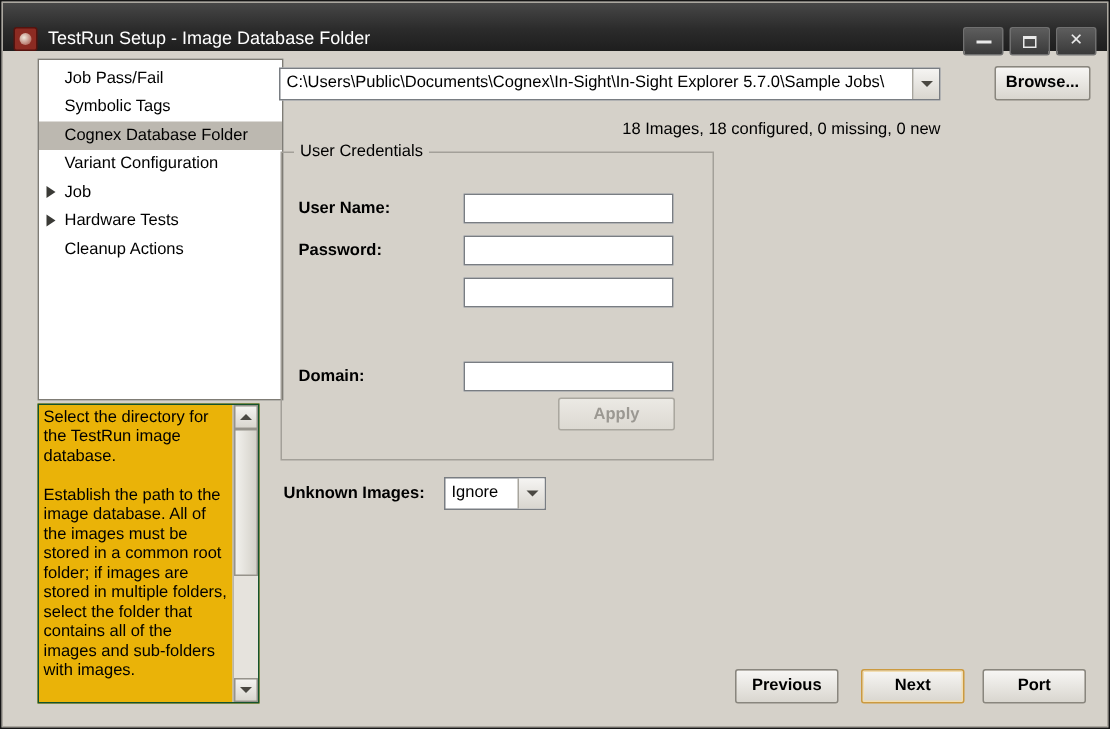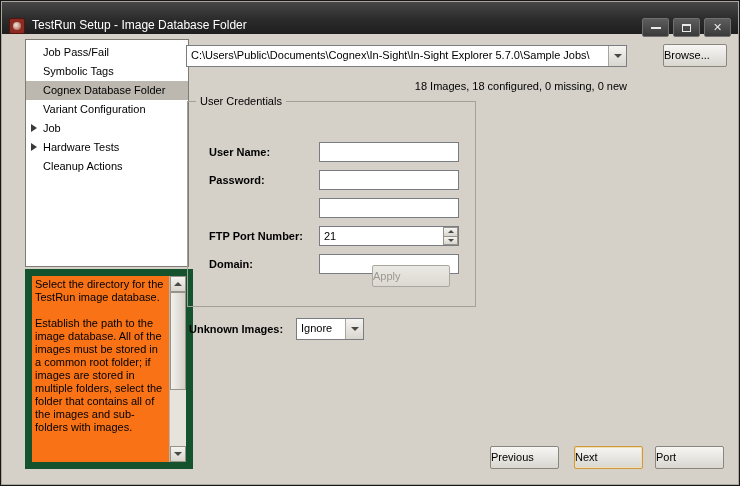--- a/index.html
+++ b/index.html
@@ -30,22 +30,22 @@
   .nav { position: absolute; left: 24px; top: 38px; width: 164px; height: 228px;
          background: #ffffff; border: 1px solid #7f7c75; padding-top: 3px; }
   .nav-item { height: 19px; line-height: 19px; padding-left: 17px; position: relative;
               white-space: nowrap; cursor: default; }
   .nav-item.selected { background: #bcb8b0; }
   .nav-arrow { position: absolute; left: 5px; top: 5px; width: 0; height: 0;
                border-left: 6px solid #3a3a36; border-top: 4px solid transparent;
                border-bottom: 4px solid transparent; }
 
   
-  .desc { position: absolute; left: 24px; top: 268px; width: 168px; height: 200px;
-          background: #f97316; border: 7px solid #14532d; }
+  .desc { position: absolute; left: 24px; top: 268px; width: 148px; height: 200px;
+          background: #eab308; border: 1px solid #14532d; }
   .desc-text { position: absolute; left: 0; top: 0; right: 17px; bottom: 0;
                padding: 2px 3px; line-height: 13px; overflow: hidden; }
   .desc-text p + p { margin-top: 13px; }
   .scrollbar { position: absolute; right: 0; top: 0; width: 17px; height: 100%;
                background: #e6e3dd; border-left: 1px solid #b8b5ad; }
   .sb-btn { position: absolute; left: 0; width: 16px; height: 16px;
             background: linear-gradient(#f4f3f0, #d9d6cf); border: 1px solid #96938b;
             display: flex; align-items: center; justify-content: center; }
   .sb-up { top: 0; } .sb-down { bottom: 0; }
   .sb-thumb { position: absolute; left: 0; top: 16px; width: 16px; height: 98px;
@@ -57,31 +57,31 @@
 
   
   .path-combo { position: absolute; left: 185px; top: 44px; width: 441px; height: 22px;
                 background: #ffffff; border: 1px solid #797d82; display: flex; }
   .path-text { flex: 1; padding: 3px 4px 0 4px; white-space: nowrap; overflow: hidden; }
   .combo-btn { width: 18px; border-left: 1px solid #a8a59d;
                background: linear-gradient(#f5f4f2, #d9d6cf);
                display: flex; align-items: center; justify-content: center; }
 
   .btn { background: linear-gradient(#f7f6f4, #d9d6cf); border: 1px solid #89867e;
-         border-radius: 2px; font-size: 11px; cursor: default; }
+         border-radius: 2px; text-align: center; font-size: 11px; cursor: default; font-weight: bold; }
   .browse-btn { position: absolute; left: 662px; top: 43px; width: 64px; height: 23px; line-height: 21px; }
 
   .status-text { position: absolute; left: 185px; top: 79px; width: 441px; text-align: right; }
 
   
   .group { position: absolute; left: 186px; top: 100px; width: 289px; height: 206px;
            border: 1px solid #a3a099; }
   .group-title { position: absolute; top: -8px; left: 8px; background: #d5d1c9;
                  padding: 0 4px; line-height: 14px; }
-  .field-row { position: absolute; left: 21px; width: 268px; height: 20px; margin-top: 13px; }
+  .field-row { position: absolute; left: 11px; width: 268px; height: 20px; }
   .field-label { position: absolute; left: 0; line-height: 20px; font-weight: bold; white-space: nowrap; }
   .field-input { position: absolute; left: 110px; top: 0; width: 140px; height: 20px;
                  border: 1px solid #797d82; padding: 0 4px; font: inherit; background: #fff; }
   .spin-input { padding-right: 18px; }
   .spinner { position: absolute; left: 234px; top: 1px; width: 15px; height: 18px;
              display: flex; flex-direction: column; }
   .spin-btn { flex: 1; background: linear-gradient(#f5f4f2, #d9d6cf); border: 1px solid #96938b;
               display: flex; align-items: center; justify-content: center; }
   .spin-btn + .spin-btn { border-top: none; }
   .tri-up-s   { width: 0; height: 0; border-bottom: 3px solid #4a4842;
@@ -187,32 +187,20 @@
 
     <div class="field-row" style="top:55px">
       <label class="field-label">Password:</label>
       <input class="field-input" type="password" value="" style="">
     </div>
 
     <div class="field-row" style="top:83px">
       <input class="field-input" type="password" value="" style="">
     </div>
 
-    <div class="field-row" style="top:111px">
-      <label class="field-label">FTP Port Number:</label>
-      <input class="field-input spin-input" type="text" value="21" style="">
-      <span class="spinner">
-        <span class="spin-btn">
-          <i class="tri-up-s"></i>
-        </span>
-        <span class="spin-btn">
-          <i class="tri-down-s"></i>
-        </span>
-      </span>
-    </div>
 
     <div class="field-row" style="top:139px">
       <label class="field-label">Domain:</label>
       <input class="field-input" type="text" value="" style="">
     </div>
 
     <div class="btn apply-btn">Apply</div>
   </div>
 
   <div class="unknown-label">Unknown Images:</div>

